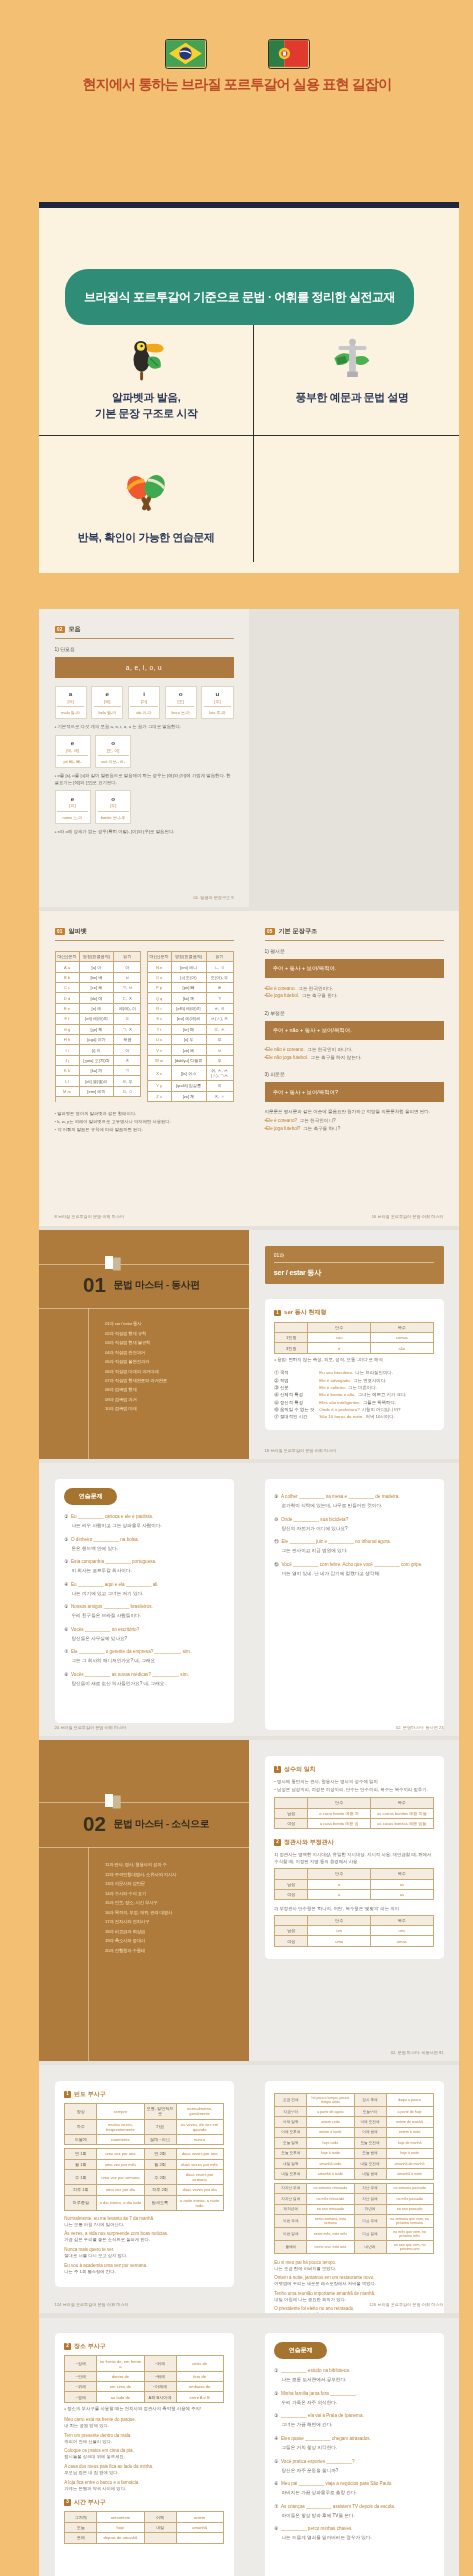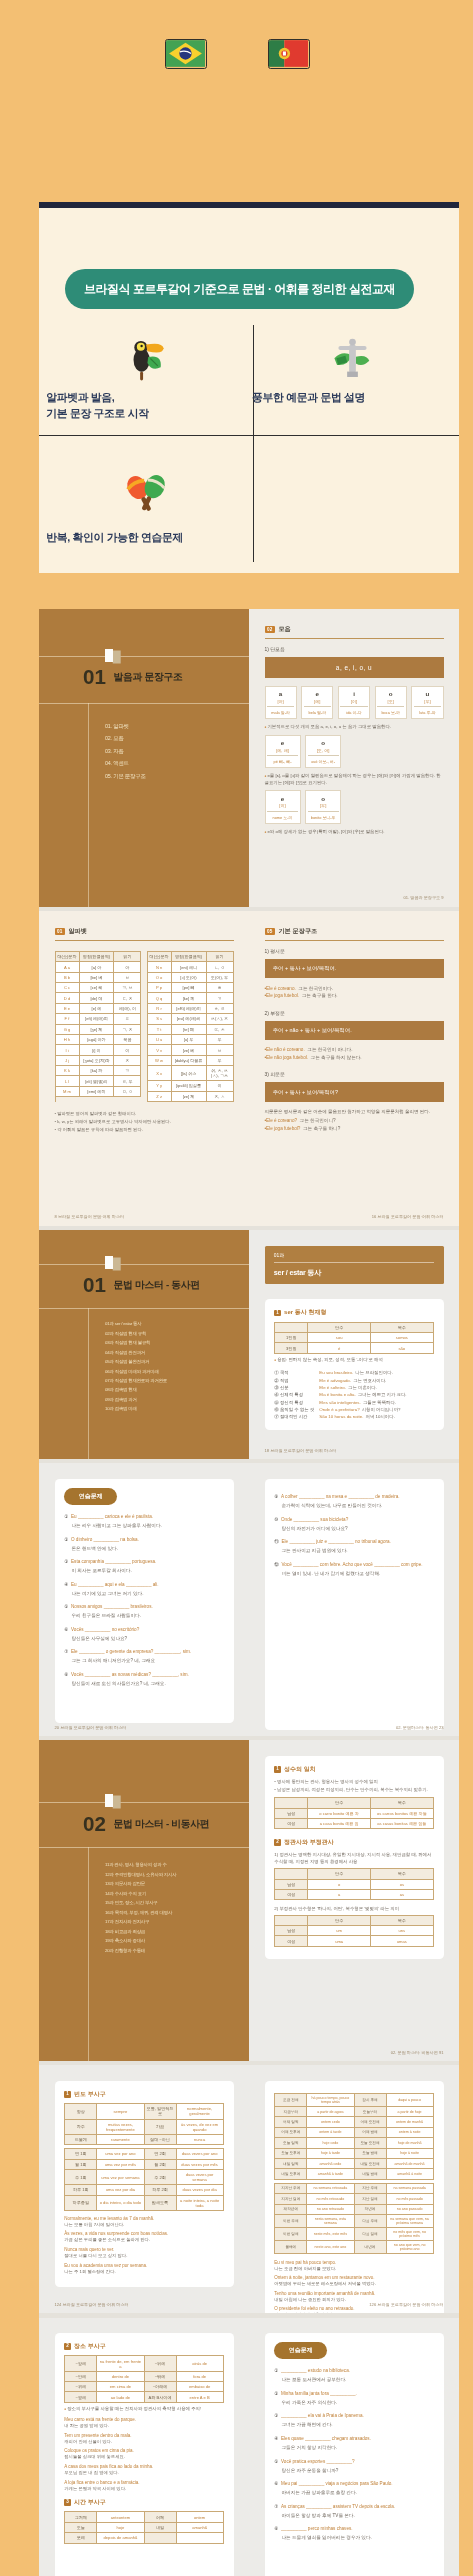--- a/index.html
+++ b/index.html
@@ -5,24 +5,24 @@
   html,body{margin:0;padding:0}
   body{width:474px;height:4122px;background:#F3BF73;font-family:"Liberation Sans",sans-serif;position:relative;overflow:hidden}
   
   .hero{height:202px}
   .flags{display:flex;justify-content:center;gap:61px;padding-top:39px}
   .flag{width:42px;height:30px;border-radius:2.6px;border:1.5px solid #30302a;box-sizing:border-box;position:relative;overflow:hidden}
   .hero-t1{margin-top:20.6px;text-align:center;font-size:14px;font-weight:bold;color:#3757A6;letter-spacing:-0.5px}
   .hero-t2{margin-top:6.7px;text-align:center;font-size:14px;font-weight:bold;color:#BC4A28;letter-spacing:-0.8px}
   
   .feature{margin-left:39px;width:420px;height:371px;background:#FBF2DF;border-top:6.2px solid #20263C;box-sizing:border-box;position:relative}
-  .pill{position:absolute;left:26px;width:349px;top:61px;height:40px;background:#2E8C77;border-radius:23px;color:#fff;display:flex;align-items:center;justify-content:center;font-size:12px;font-weight:bold;letter-spacing:-0.5px;text-align:center}
+  .pill{position:absolute;left:26px;width:349px;top:61px;height:56px;background:#2E8C77;border-radius:23px;color:#fff;display:flex;align-items:center;justify-content:center;font-size:12px;font-weight:bold;letter-spacing:-0.5px;text-align:center}
   .div-v{position:absolute;left:214px;top:117px;bottom:11.3px;width:0.5px;background:#2f2f2f}
   .div-h{position:absolute;left:0;right:0;top:227px;height:0.5px;background:#2f2f2f}
-  .fcell{position:absolute;width:200px;}
+  .fcell{position:absolute;width:200px;text-align:center}
   .fcell .ic{height:52px;display:flex;align-items:flex-end;justify-content:center}
   .fcell .tx{margin-top:8.2px;font-size:10.8px;font-weight:bold;color:#2B3A5A;line-height:1.45;white-space:pre-line;letter-spacing:-0.3px}
   .fc1{left:7.2px;top:122px}.fc2{left:213px;top:122px}.fc3{left:7.2px;top:253px}.fc4{left:213px;top:253px}
   .fc3 .ic,.fc4 .ic{height:61px}
   
   .spreads{margin-left:39px;width:420px;background:#E5E2DB}
   .spread{display:flex;position:relative;overflow:hidden}
   .spread + .spread{margin-top:4.1px}
   .page{box-sizing:border-box;overflow:hidden;position:relative;padding:15.5px 15.5px}
   .pgL{width:210px}.pgR{width:210px}
@@ -110,20 +110,21 @@
     <div class="flag">
       <svg width="39" height="27" viewBox="0 0 76 52">
           <rect width="30" height="52" fill="#2E7D46"></rect>
           <rect x="30" width="46" height="52" fill="#E03A2F"></rect>
           <circle cx="30" cy="26" r="11" fill="#F2C431"></circle>
           <circle cx="30" cy="26" r="6" fill="#E03A2F"></circle>
           <rect x="27" y="22" width="6" height="8" fill="#fff"></rect>
         </svg>
     </div>
   </div>
+  <div class="hero-t2">현지에서 통하는 브라질 포르투갈어 실용 표현 길잡이</div>
 </div>
 
 <div class="feature">
   <div class="pill">브라질식 포르투갈어 기준으로 문법 · 어휘를 정리한 실전교재</div>
   <div class="div-v"></div>
   <div class="div-h"></div>
 
   <div class="fcell fc1">
     <div class="ic">
       <svg width="44" height="47" viewBox="0 0 60 64">
@@ -174,34 +175,20 @@
     <div class="tx">풍부한 예문과 문법 설명</div>
   </div>
 
 </div>
 
 <div style="height:36px"></div>
 
 <div class="spreads">
 
   <div class="spread" style="height:298px">
-    <div class="page pgL ch">
-      <div class="ch-rule" style="top:47px"></div>
-      <div class="door" style="top:40px"></div>
-      <div class="ch-head"><span class="ch-num">01</span><span class="ch-title">발음과 문장구조</span></div>
-      <div class="ch-rule" style="top:94px"></div>
-      <div class="ch-v" style="top:94px;bottom:0"></div>
-      <div class="ch-list" style="top:111px">
-          <div class="row">01. 알파벳</div>
-          <div class="row">02. 모음</div>
-          <div class="row">03. 자음</div>
-          <div class="row">04. 액센트</div>
-          <div class="row">05. 기본 문장구조</div>
-        </div>
-    </div>
     <div class="page pgR bgLight">
       <div class="bhead">
           <span class="badge">02</span>
           <span class="bh-t">모음</span>
         </div>
       <div class="sub">1) 단모음</div>
       <div class="banner">a, e, i, o, u</div>
       <div class="cards">
           <div class="vcard">
             <div class="vc-l">a</div>
@@ -533,21 +520,21 @@
           </div>
       </div>
       <div class="pfoot pfootR">02. 문법마스터: 동사편  23</div>
     </div>
   </div>
 
   <div class="spread" style="height:321px">
     <div class="page pgL ch">
       <div class="ch-rule" style="top:62px"></div>
       <div class="door" style="top:54px"></div>
-      <div class="ch-head" style="top:72px"><span class="ch-num">02</span><span class="ch-title">문법 마스터 - 비동사편</span></div>
+      <div class="ch-head" style="top:72px"><span class="ch-num">02</span><span class="ch-title">문법 마스터 - 소식으로</span></div>
       <div class="ch-rule" style="top:107px"></div>
       <div class="ch-v" style="top:107px;bottom:0"></div>
       <div class="ch-list2" style="top:120px;left:66px">
           <div class="row">11과  관사, 명사, 형용사의 성과 수</div>
           <div class="row">12과  주격인칭대명사, 소유사와 지시사</div>
           <div class="row">13과  의문사와 감탄문</div>
           <div class="row">14과  수사와 수의 표기</div>
           <div class="row">15과  빈도, 장소, 시간 부사구</div>
           <div class="row">16과  목적격, 부정, 재귀, 관계 대명사</div>
           <div class="row">17과  전치사와 전치사구</div>

